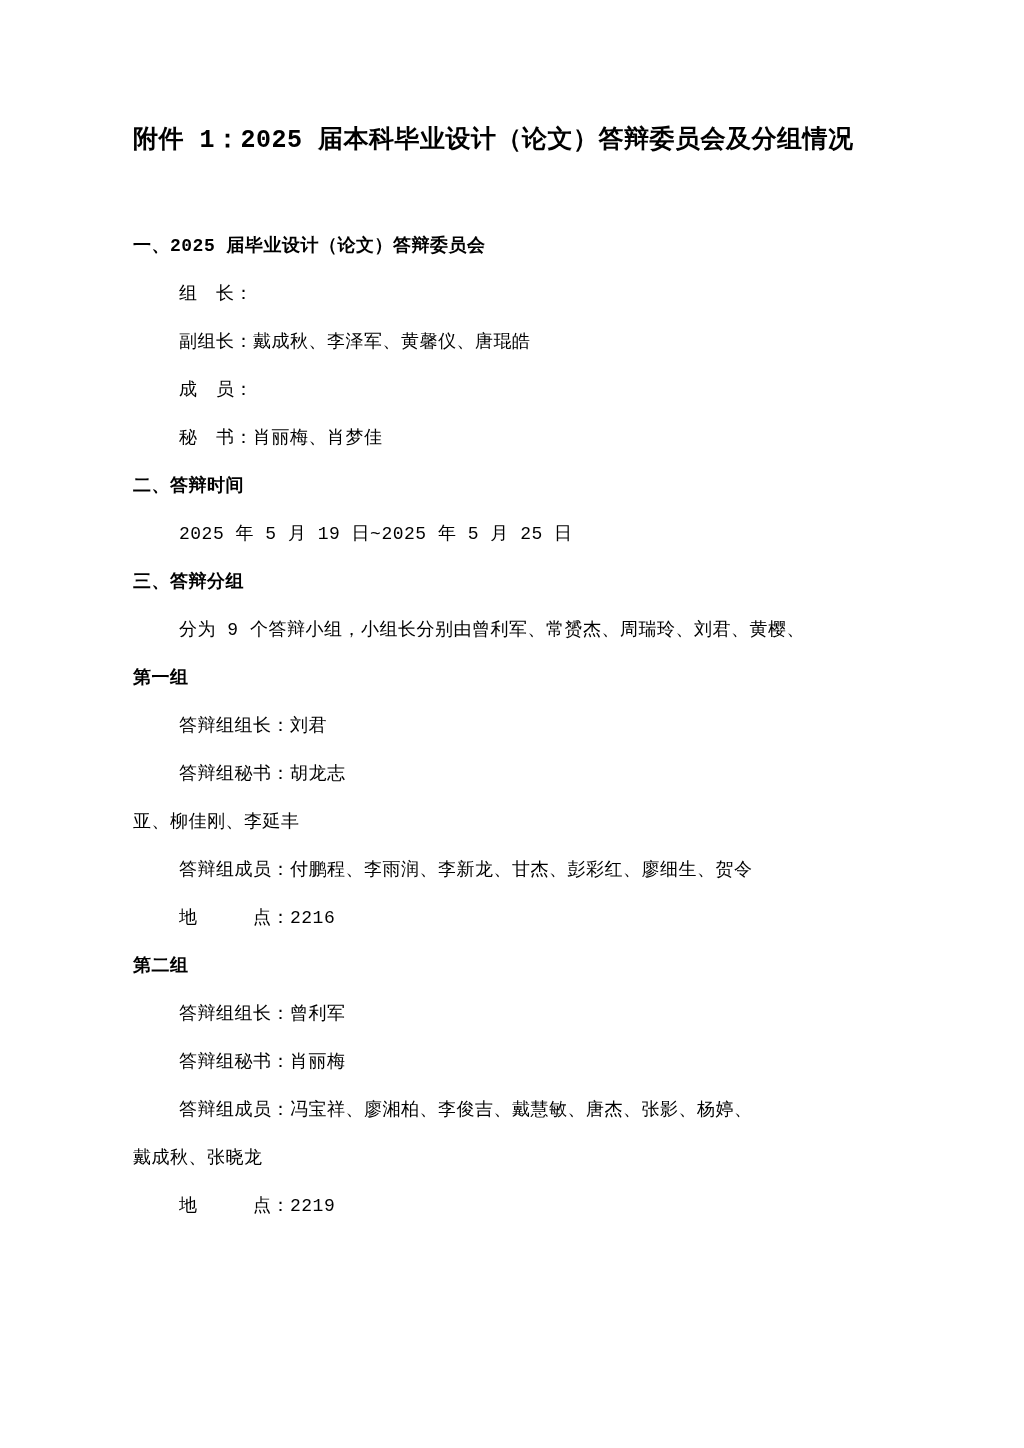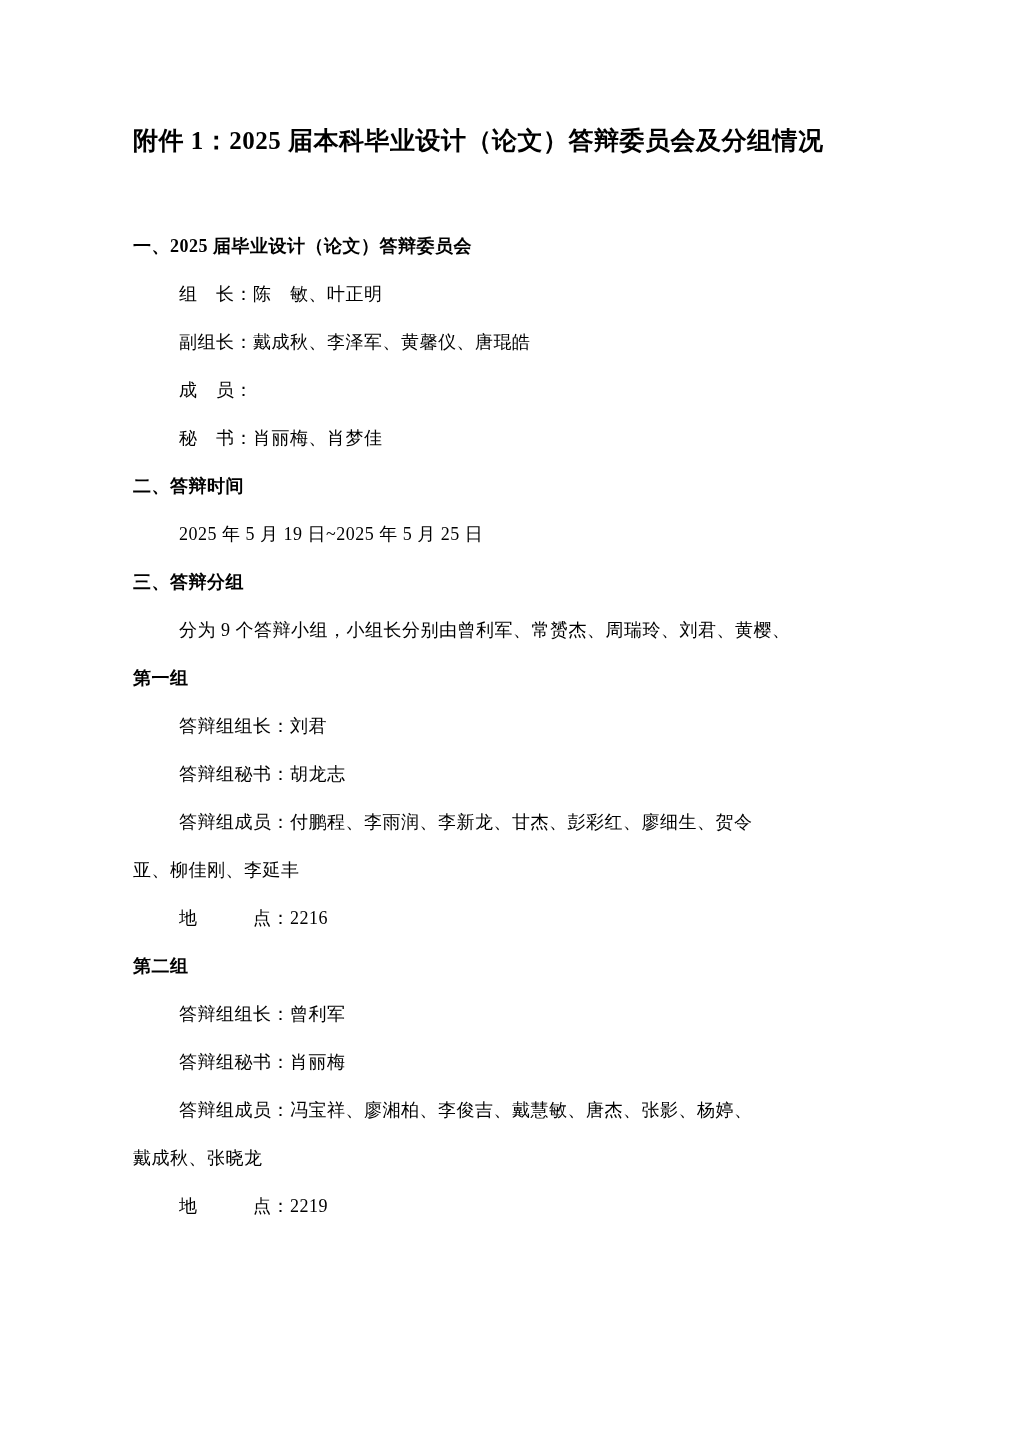--- a/index.html
+++ b/index.html
@@ -7,21 +7,21 @@
     margin: 0;
     padding: 0;
     background: #ffffff;
   }
   .page {
     position: relative;
     width: 1024px;
     height: 1448px;
     background: #ffffff;
     color: #000000;
-    font-family: Liberation Serif, serif;
+    font-family: Liberation Mono, monospace;
     overflow: hidden;
   }
   .content {
     position: absolute;
     left: 133px;
     top: 124px;
     width: 758px;
   }
   .doc-title {
     font-size: 25px;
@@ -61,21 +61,20 @@
 
 <div class="page">
   <div class="content">
 
     <div class="doc-title">附件 1：2025 届本科毕业设计（论文）答辩委员会及分组情况</div>
 
     <div class="line heading">一、2025 届毕业设计（论文）答辩委员会</div>
 
     <div class="line row indent">
       <span class="label">组　长：</span>
-      <span>陈　敏、叶正明</span>
     </div>
 
     <div class="line row indent">
       <span class="label">副组长：</span>
       <span>戴成秋、李泽军、黄馨仪、唐琨皓</span>
     </div>
 
     <div class="line row indent">
       <span class="label">成　员：</span>
     </div>
@@ -96,22 +95,22 @@
     <div class="line row indent">
       <span class="label">答辩组组长：</span>
       <span>刘君</span>
     </div>
 
     <div class="line row indent">
       <span class="label">答辩组秘书：</span>
       <span>胡龙志</span>
     </div>
 
+    <div class="line">亚、柳佳刚、李延丰</div>
     <div class="line indent"><span class="label">答辩组成员：</span><span>付鹏程、李雨润、李新龙、甘杰、彭彩红、廖细生、贺令</span></div>
-    <div class="line">亚、柳佳刚、李延丰</div>
 
     <div class="line row indent">
       <span class="label">地　　　点：</span>
       <span>2216</span>
     </div>
 
     <div class="line group-name">第二组</div>
 
     <div class="line row indent">
       <span class="label">答辩组组长：</span>

